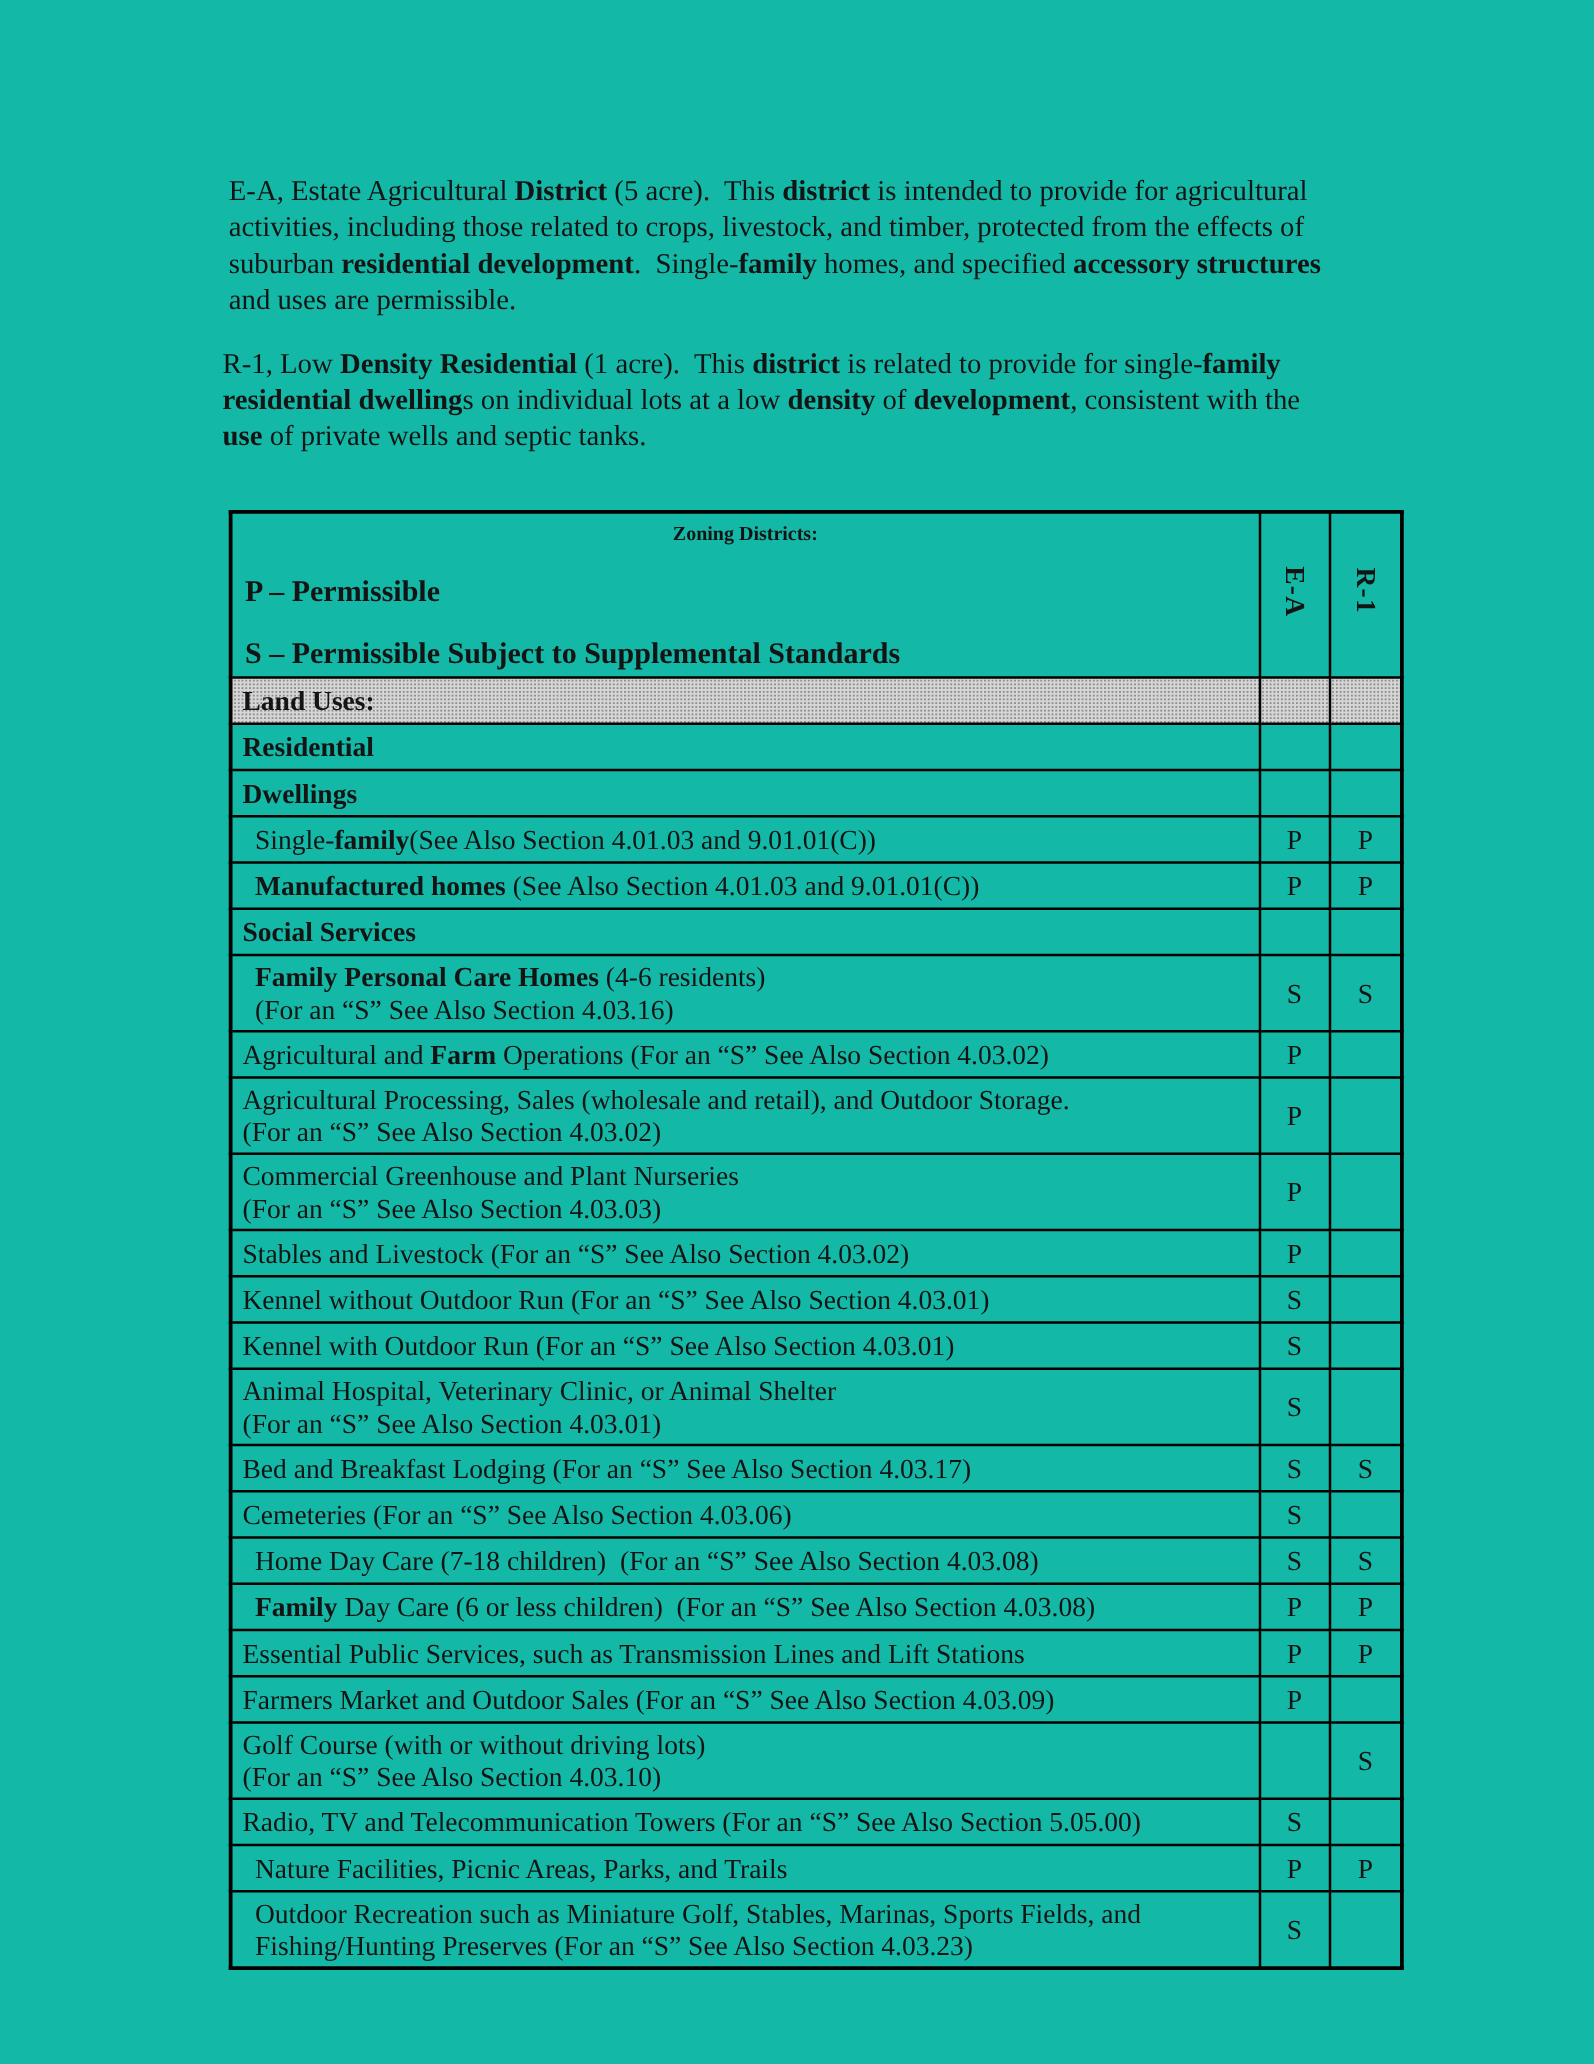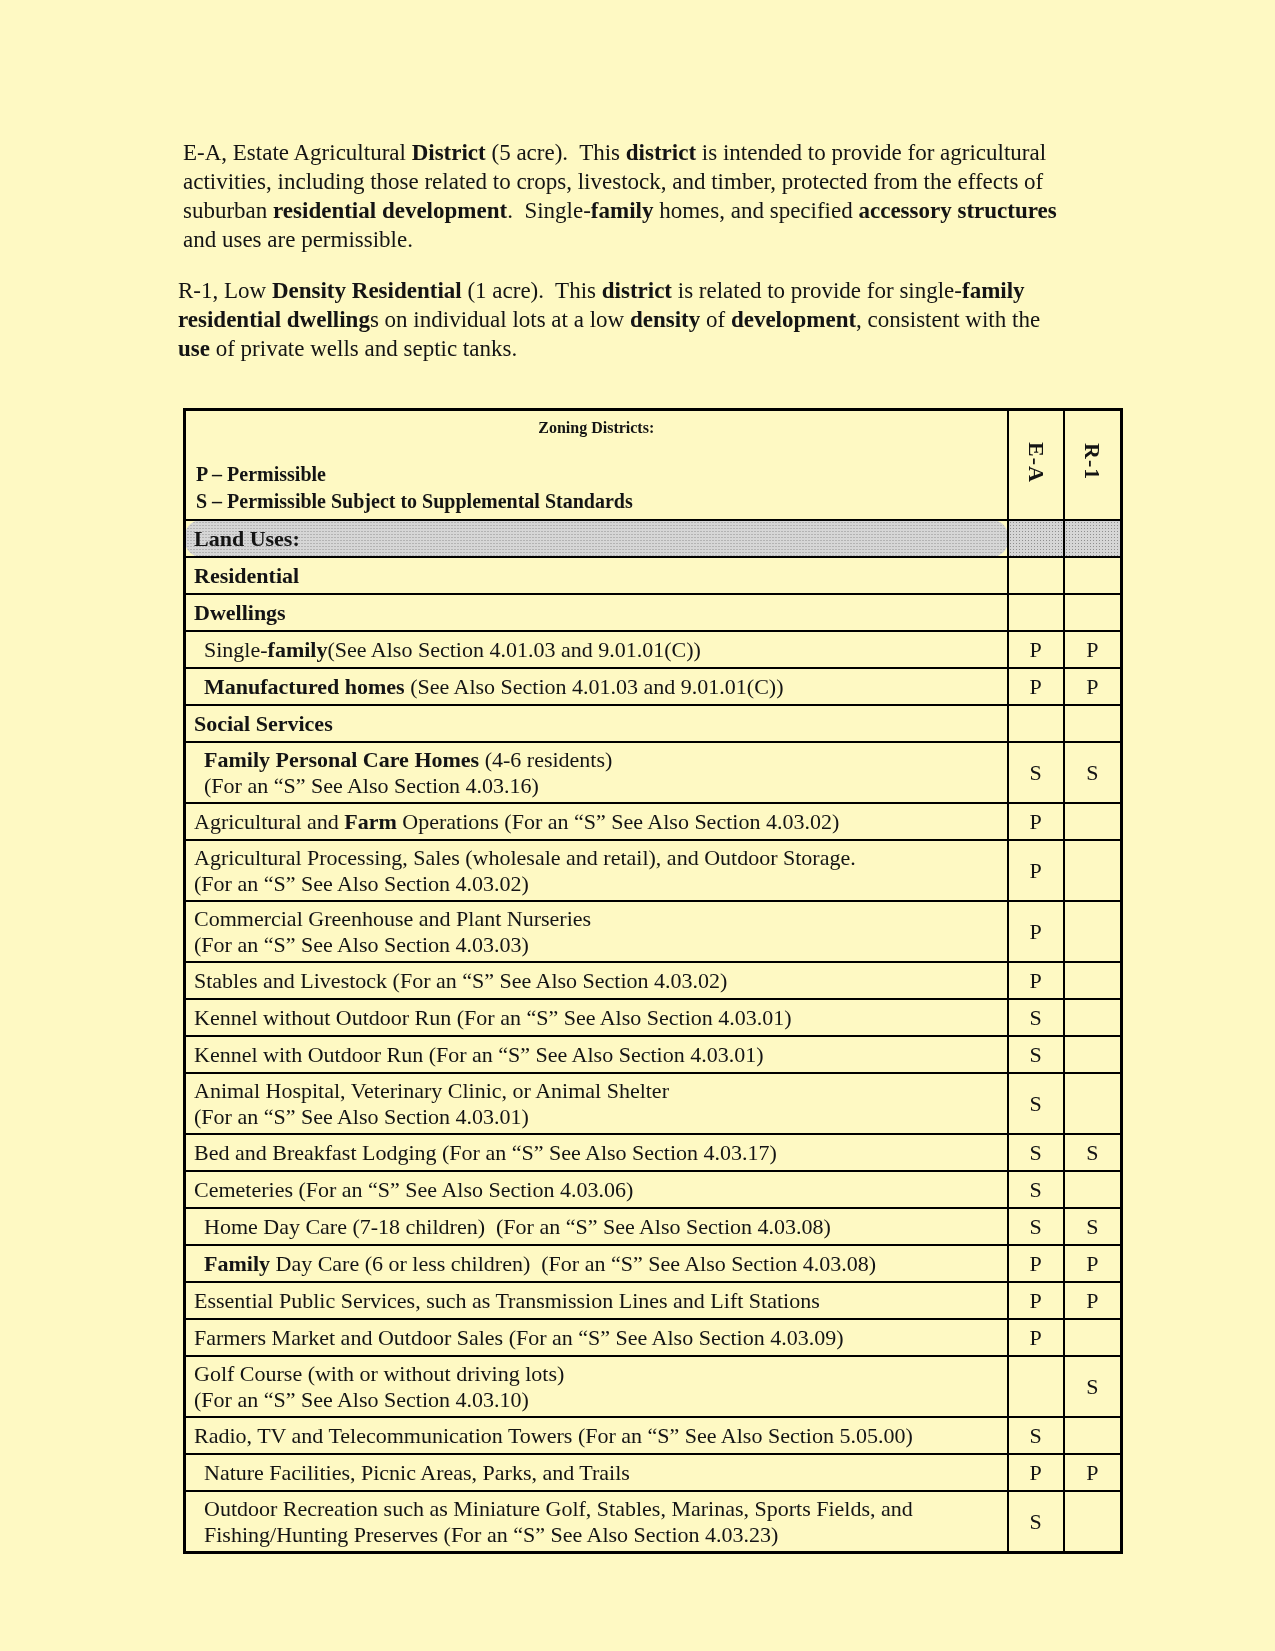--- a/index.html
+++ b/index.html
@@ -1,42 +1,42 @@
 <!DOCTYPE html>
 <html><head>
 <meta charset="utf-8">
 <style>
   html,body { margin:0; padding:0; background:#ffffff; }
   .page {
-    position:relative; width:1275px; height:1651px; background:#fef9c3;
+    position:relative; width:1275px; height:1651px; background:#14b8a6;
     font-family:"Liberation Serif","DejaVu Serif",serif; color:#141414;
     overflow:hidden;
   }
   .para { position:absolute; font-size:23px; line-height:29px; }
   .pline { white-space:pre-wrap; }
   #para1 { left:183px; top:138px; width:930px; }
   #para2 { left:178px; top:276px; width:930px; }
   b { font-weight:bold; }
 
   table.zoning {
     position:absolute; left:183px; top:408px; width:937px;
     border-collapse:collapse; table-layout:fixed;
     font-size:22px; color:#141414;
     border:3px solid #000;
   }
   .zoning th, .zoning td { border:2px solid #000; }
   .hdr-main { text-align:left; vertical-align:top; padding:8px 8px 4px 8px; height:95px; font-weight:normal; }
   .hdr-title { text-align:center; font-weight:bold; font-size:16px; margin-bottom:24px; }
-  .hdr-legend { font-weight:bold; font-size:20px; line-height:27px; padding-left:2px; }
+  .hdr-legend { font-weight:bold; font-size:24px; line-height:27px; padding-left:2px;margin-top:22px; }
   .hdr-col { text-align:center; vertical-align:middle; }
   .vert {
     writing-mode:vertical-rl; display:inline-block;
     font-weight:bold; font-size:22px; letter-spacing:1px; line-height:1;
   }
-  .use-cell { padding:2px 6px 2px 8px; vertical-align:middle;border-radius:16px; }
+  .use-cell { padding:2px 6px 2px 8px; vertical-align:middle; }
   .use-cell .line { line-height:26px; white-space:pre-wrap; }
   .use-cell.indent { padding-left:18px; }
   td.mark { text-align:center; vertical-align:middle; font-size:22px; padding:1px 0; }
   tr.row-single td { height:31px; }
   tr.row-double td { height:55px; }
   tr.shaded td {
     background-color:#d6d6d6;
     background-image:radial-gradient(#8f8f8f 0.9px, rgba(0,0,0,0) 1px);
     background-size:3px 3px;
   }

